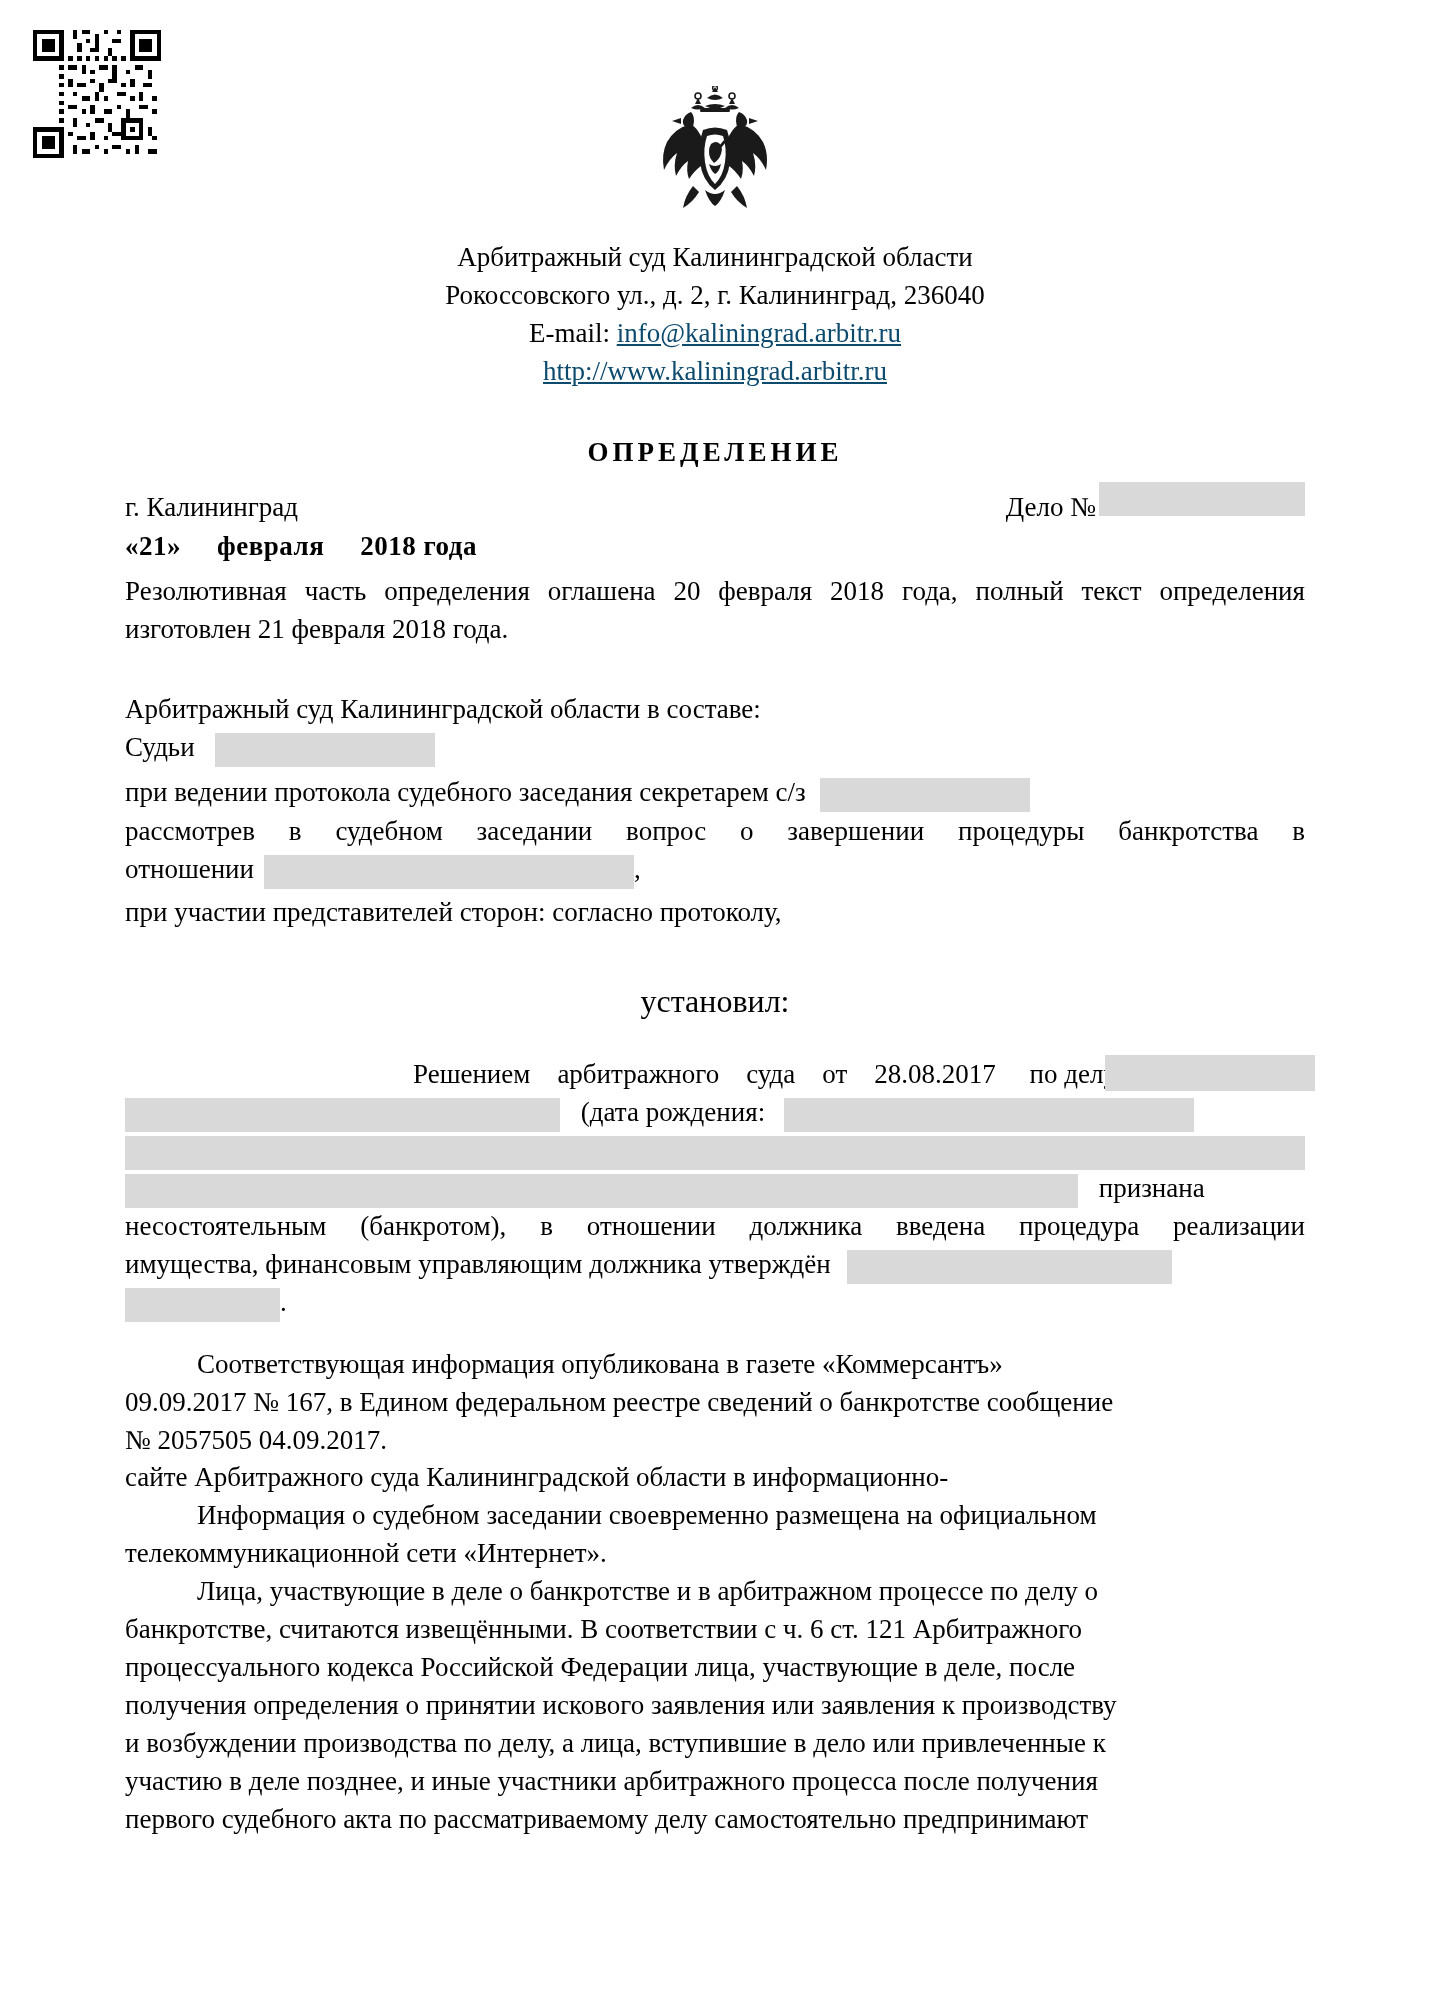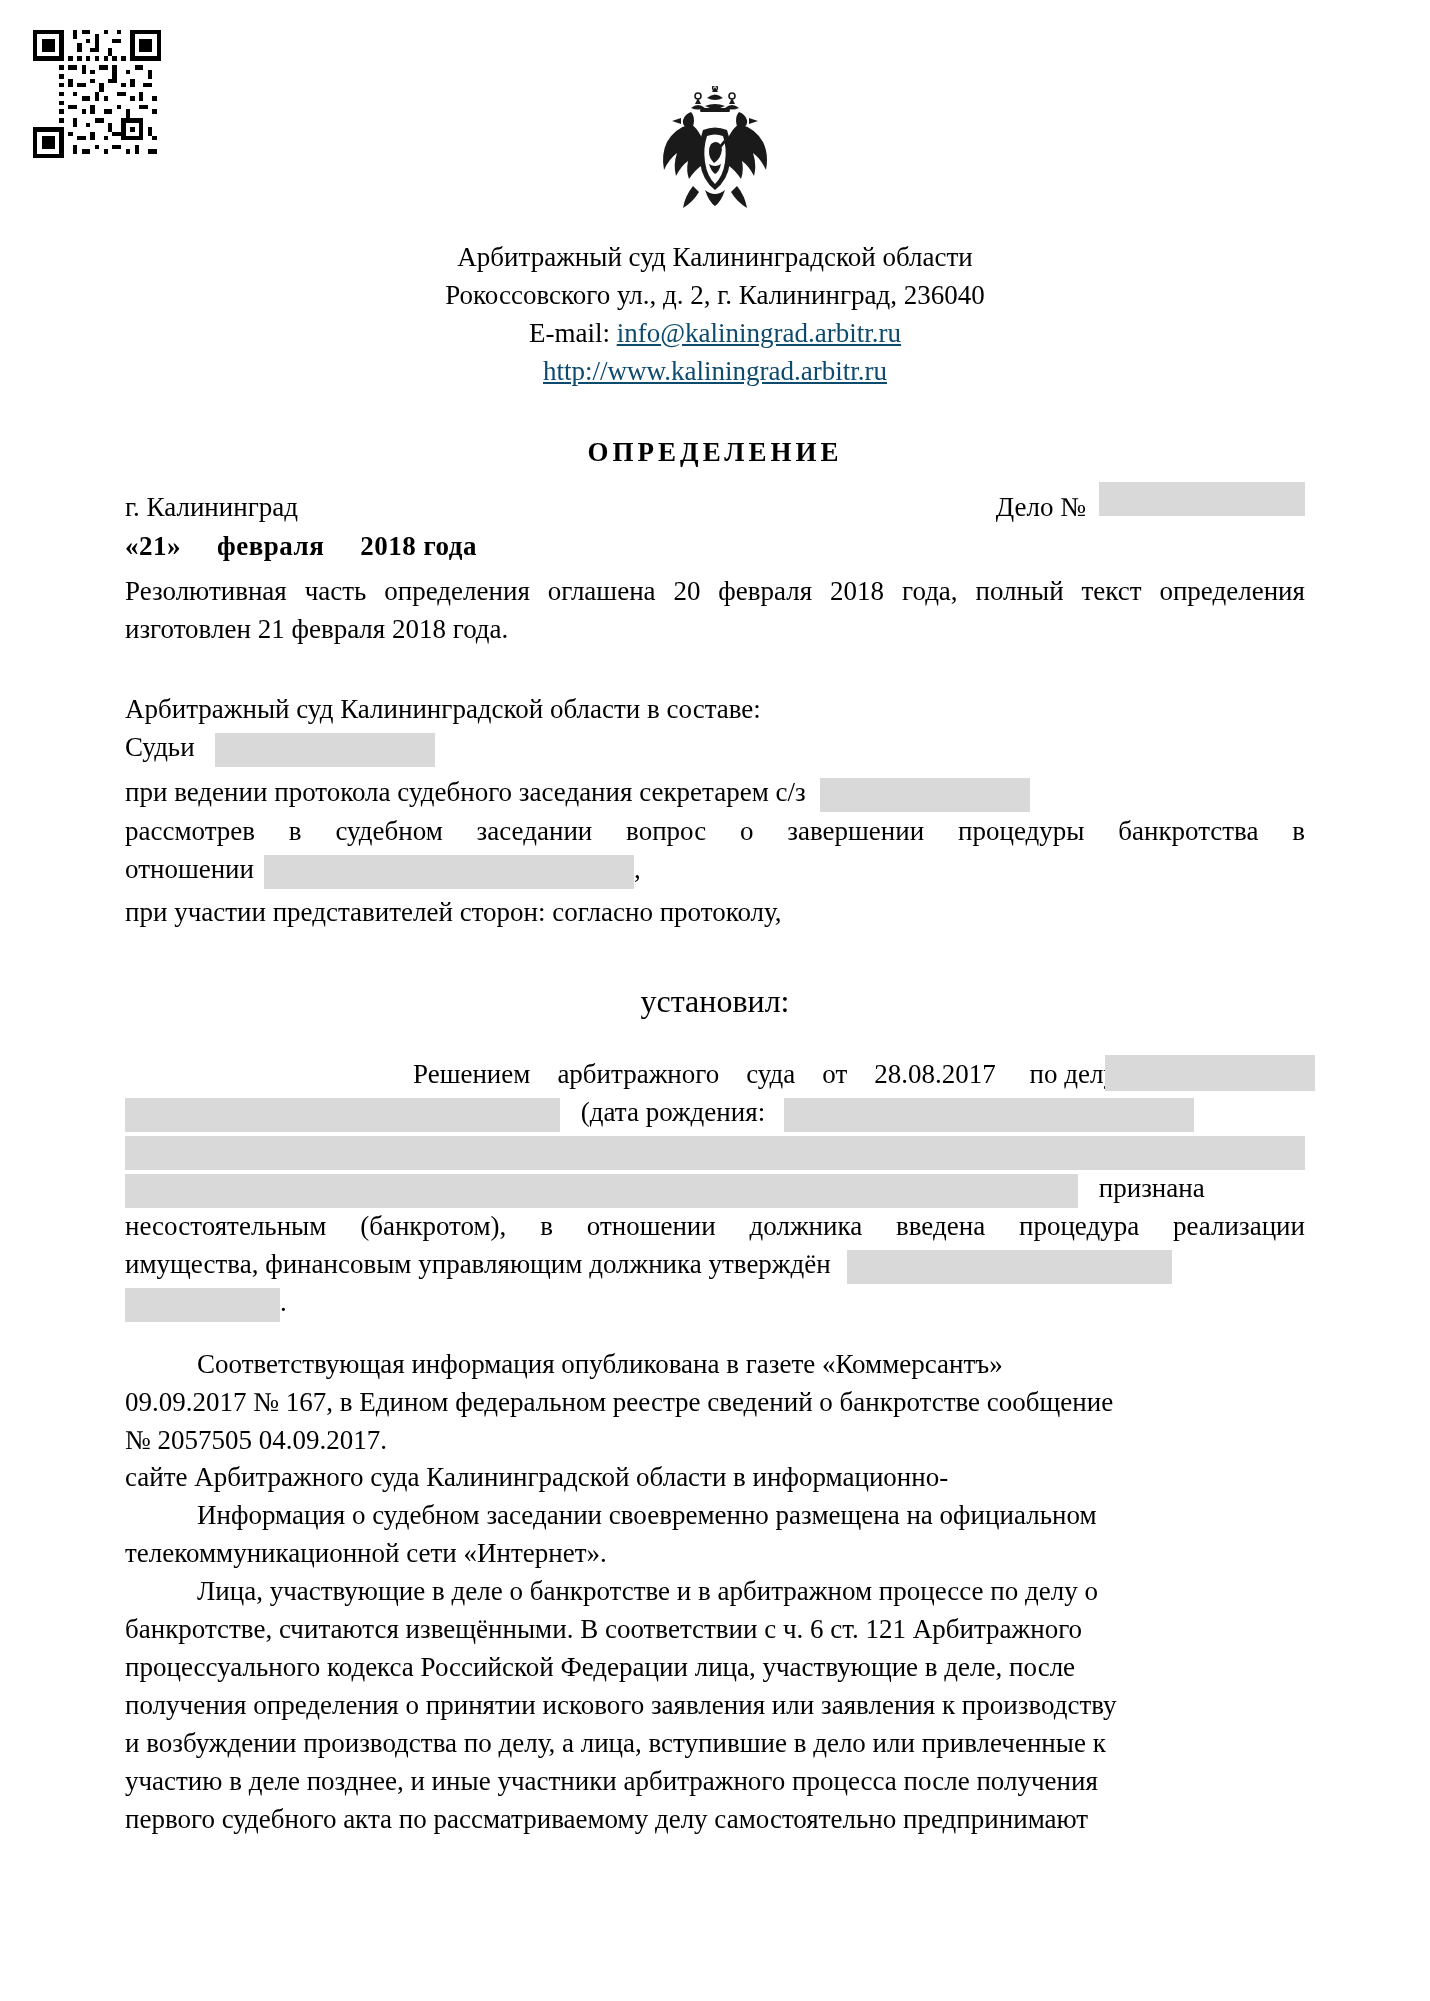--- a/index.html
+++ b/index.html
@@ -76,21 +76,21 @@
     position: absolute;
     top: 482px;
     left: 125px;
     width: 1180px;
     font-size: 27px;
     display: flex;
     align-items: baseline;
   }
   .city-row .city { white-space: nowrap; }
   .city-row .spacer { flex: 1; }
-  .city-row .caseno-label { white-space: nowrap; margin-right: 13px; }
+  .city-row .caseno-label { white-space: nowrap; margin-right: 3px; }
 
   .redact {
     display: inline-block;
     background: #d9d9d9;
     vertical-align: middle;
     height: 32px;
   }
 
   .date-line {
     position: absolute;

